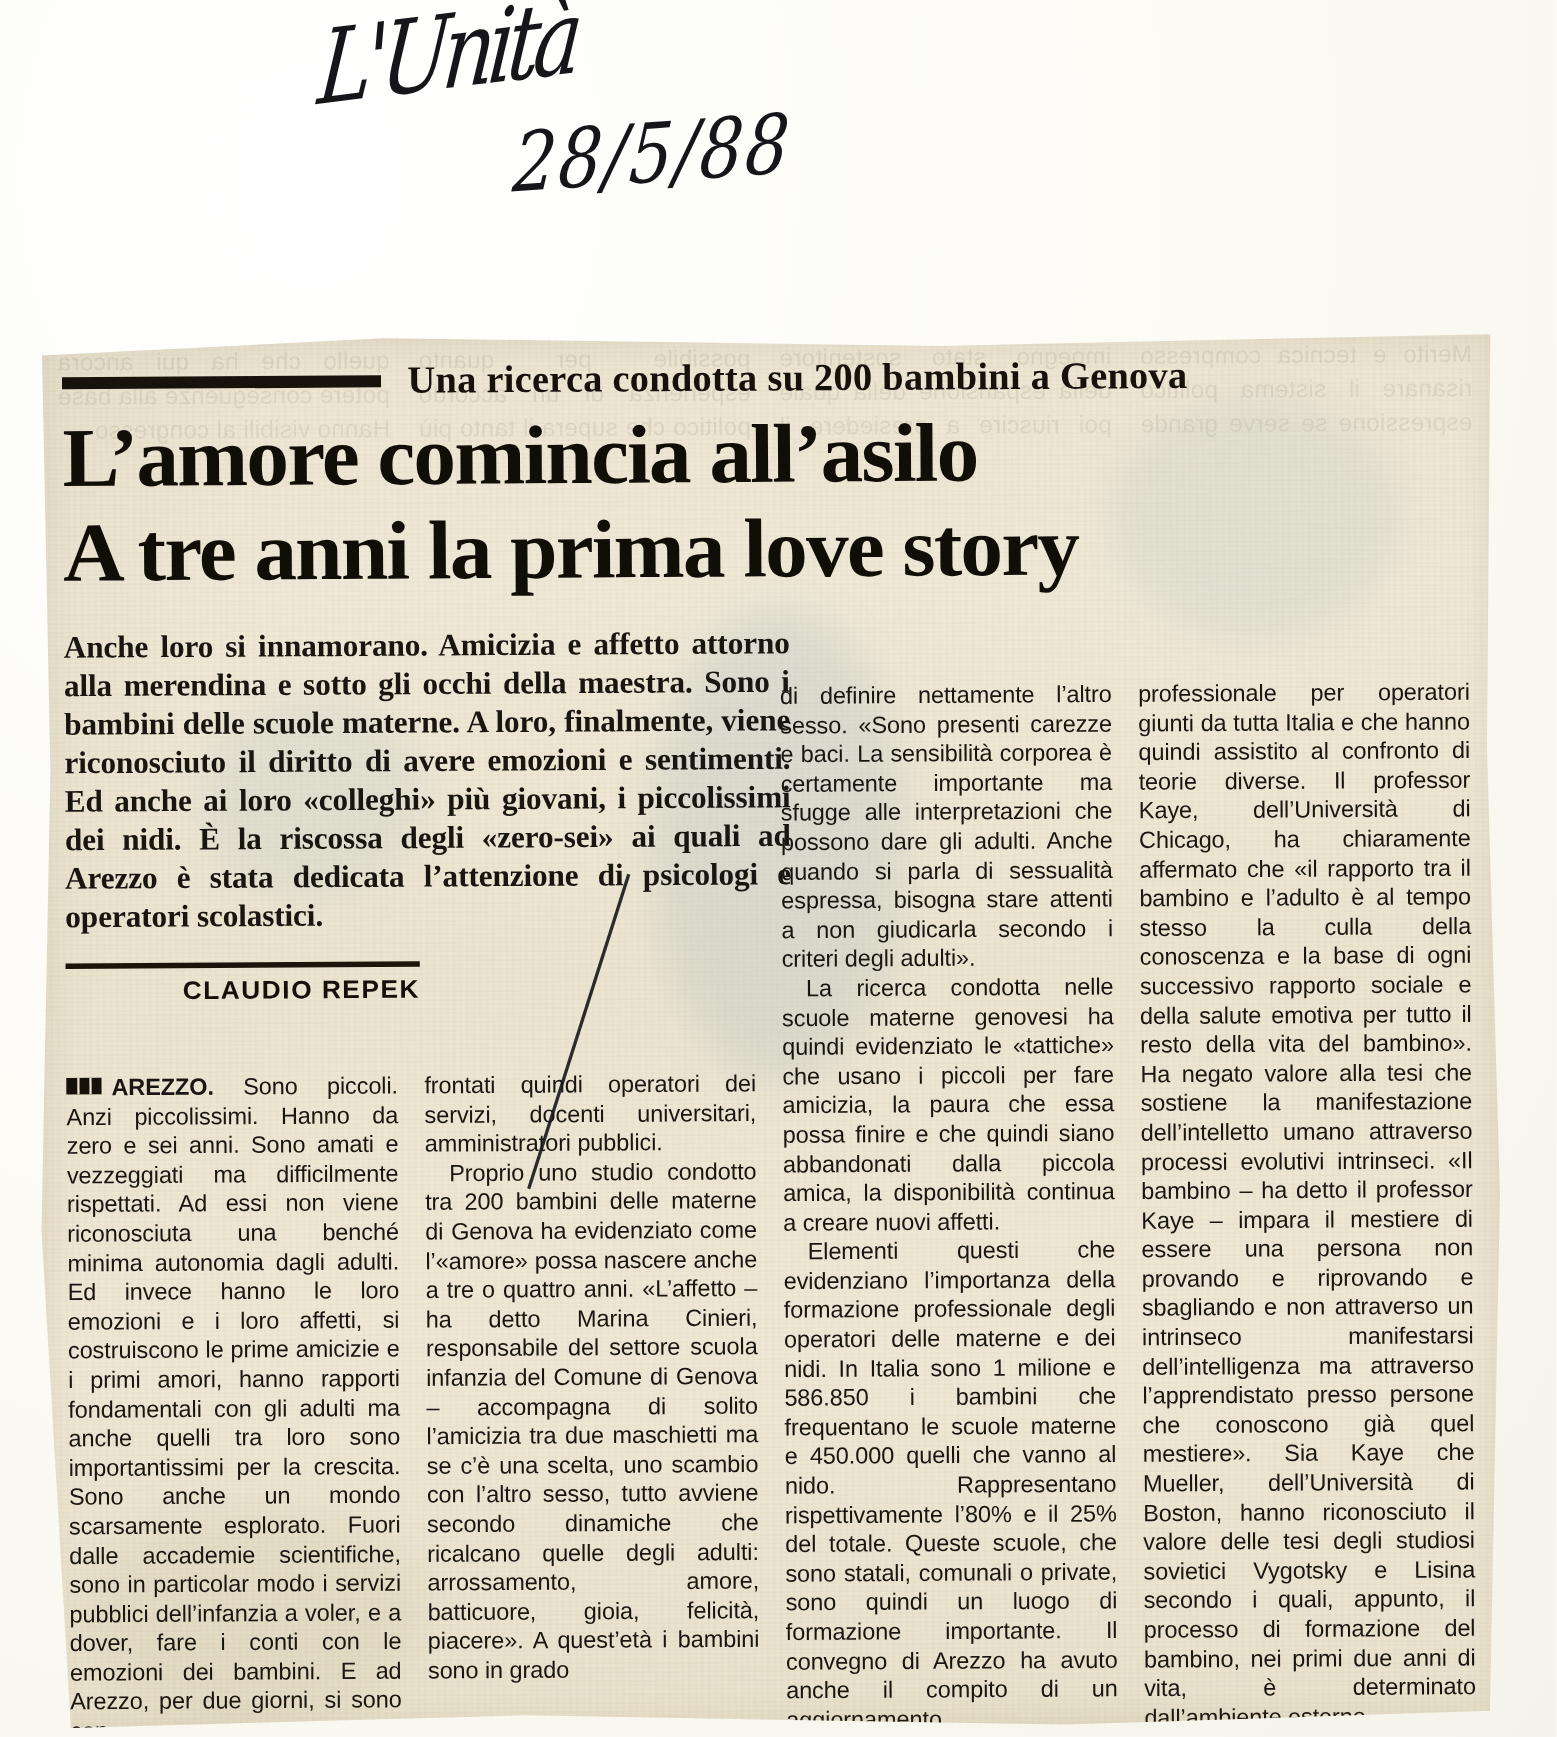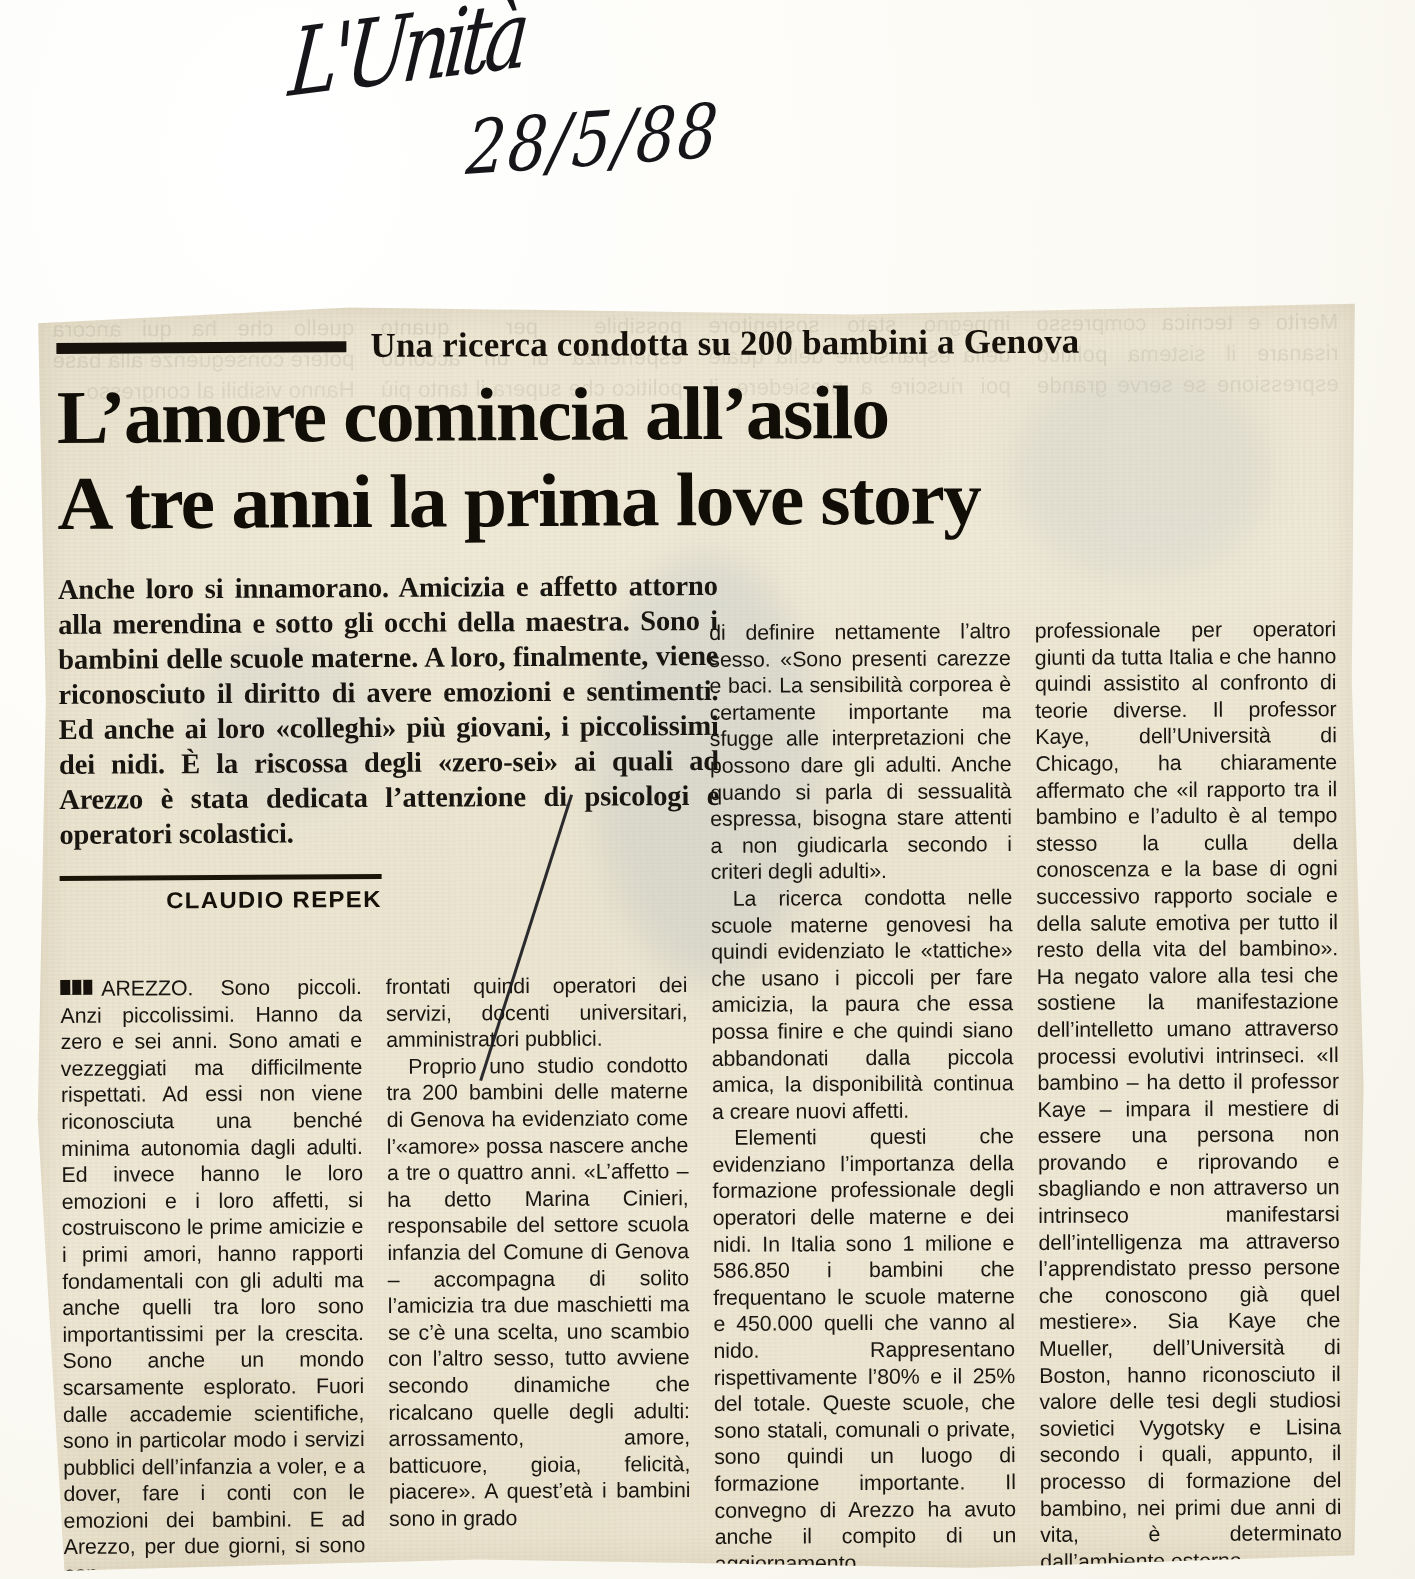--- a/index.html
+++ b/index.html
@@ -234,21 +234,21 @@
   .dateline-mark::before,
   .dateline-mark::after {
     content: "";
     position: absolute;
     top: 0; bottom: 0;
     width: 2px;
     background: #ece5d2;
   }
   .dateline-mark::before { left: 10px; }
   .dateline-mark::after  { left: 21px; }
-  .dateline { font-weight: 400; }
+  .dateline { font-weight: 700; }
 
   
   .ink-stroke {
     position: absolute;
     left: 537px;
     top: 490px;
     width: 3px;
     height: 300px;
     background: #1a1a1e;
     transform: rotate(18deg);

